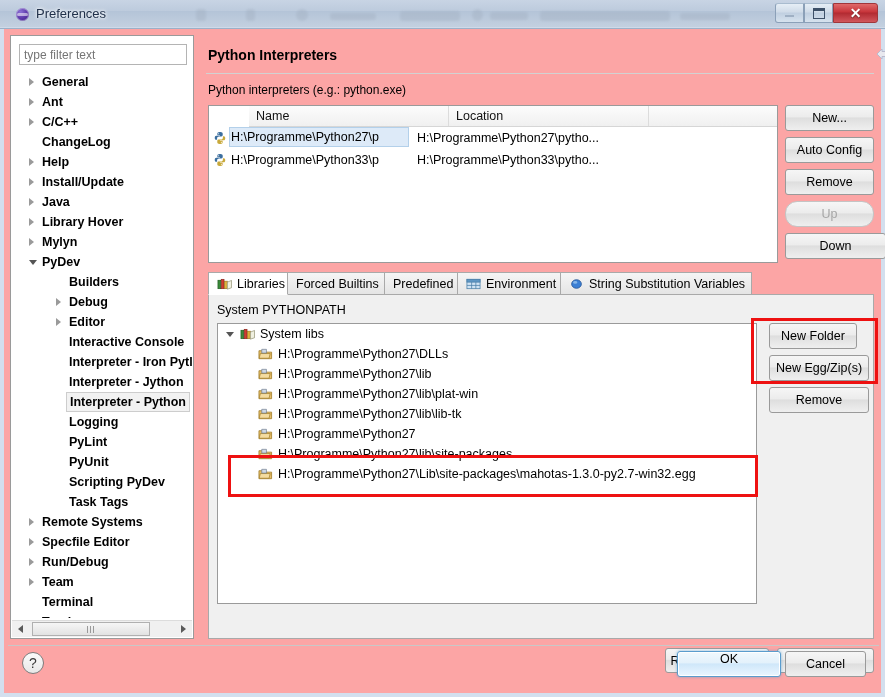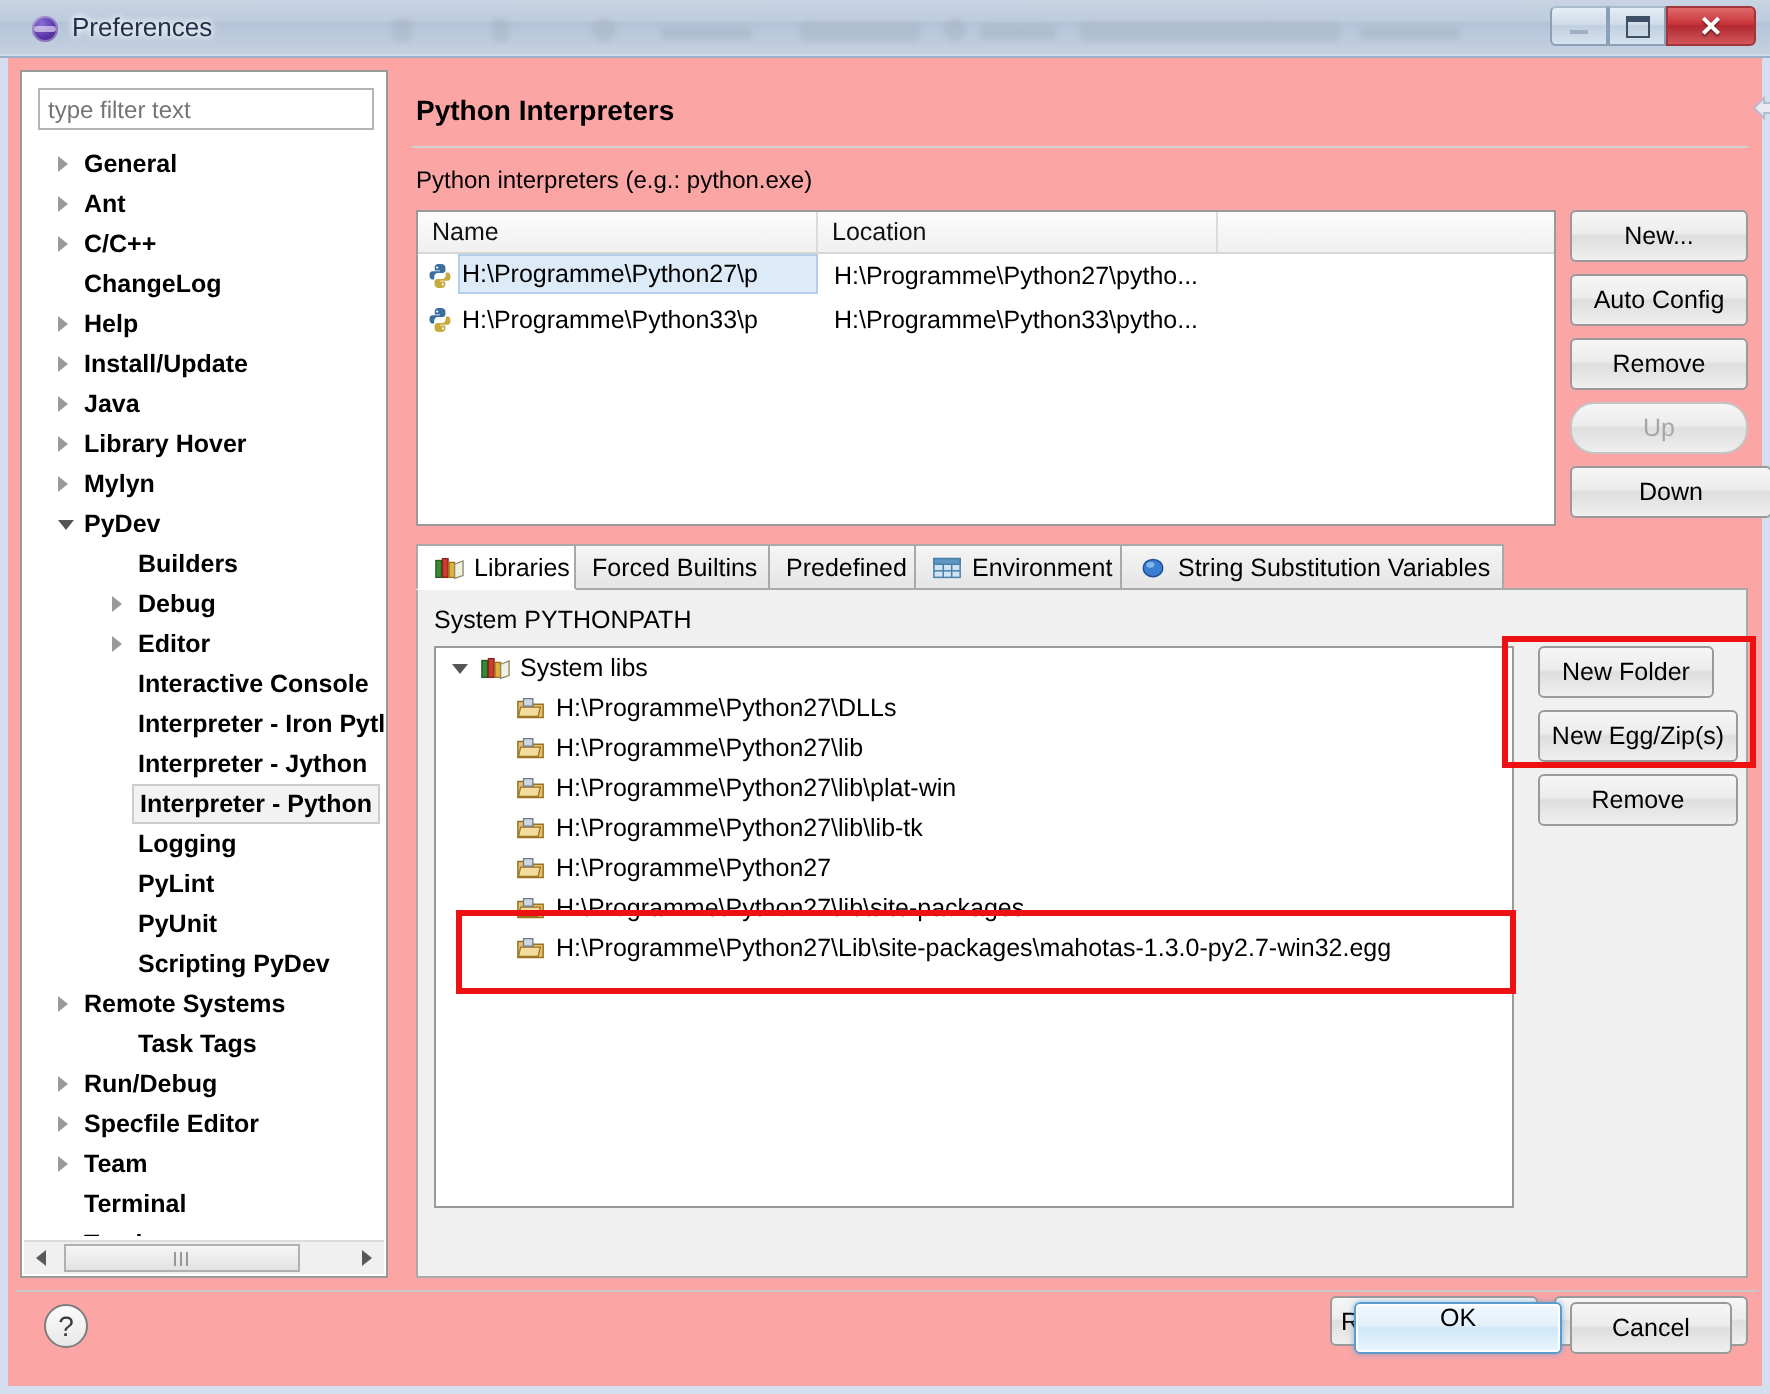--- a/index.html
+++ b/index.html
@@ -250,20 +250,21 @@
     width: 570px; height: 158px;
     background: #ffffff;
     border: 1px solid #9a9a9a;
     overflow: hidden;
   }
   #interp-head {
     position: relative;
     height: 21px;
     background: linear-gradient(to bottom, #fcfcfc, #f0f0f0);
     border-bottom: 1px solid #d6d6d6;
+    margin-left: 40px;
   }
   .thcell {
     position: absolute; top: 0;
     height: 20px; line-height: 20px;
     font-size: 12.5px; color: #111;
     padding-left: 7px;
     border-right: 1px solid #dcdcdc;
     cursor: pointer;
   }
   #th-name { left: 0;   width: 200px; }
@@ -542,34 +543,34 @@
           </div>
           <div class="tnode lvl2">
             <span class="tlabel">PyLint</span>
           </div>
           <div class="tnode lvl2">
             <span class="tlabel">PyUnit</span>
           </div>
           <div class="tnode lvl2">
             <span class="tlabel">Scripting PyDev</span>
           </div>
+          <div class="tnode lvl2">
+            <span class="tlabel">Task Tags</span>
+          </div>
           <div class="tnode lvl1">
             <span class="arrow collapsed"></span>
             <span class="tlabel">Remote Systems</span>
           </div>
-          <div class="tnode lvl2">
-            <span class="tlabel">Task Tags</span>
+          <div class="tnode lvl1">
+            <span class="arrow collapsed"></span>
+            <span class="tlabel">Specfile Editor</span>
           </div>
           <div class="tnode lvl1">
             <span class="arrow collapsed"></span>
             <span class="tlabel">Run/Debug</span>
-          </div>
-          <div class="tnode lvl1">
-            <span class="arrow collapsed"></span>
-            <span class="tlabel">Specfile Editor</span>
           </div>
           <div class="tnode lvl1">
             <span class="arrow collapsed"></span>
             <span class="tlabel">Team</span>
           </div>
           <div class="tnode lvl1">
             <span class="tlabel">Terminal</span>
           </div>
           <div class="tnode lvl1">
             <span class="tlabel">Tracing</span>

